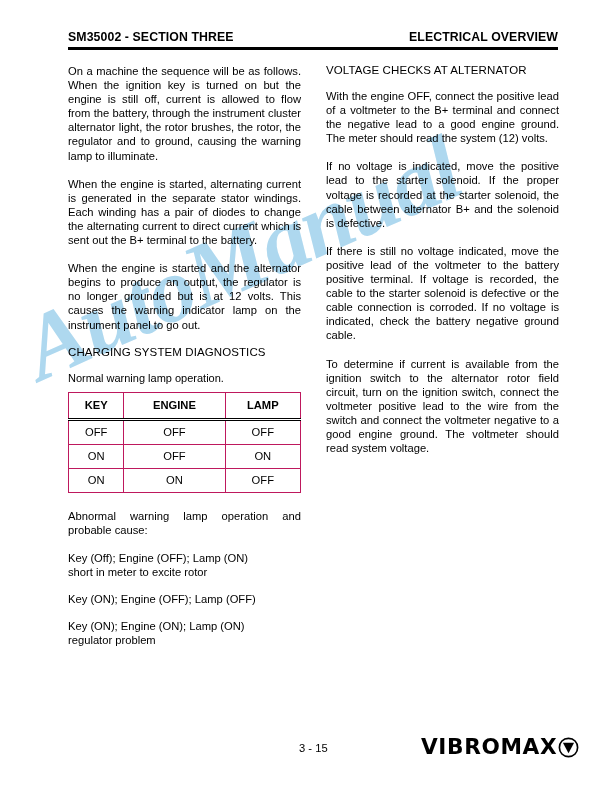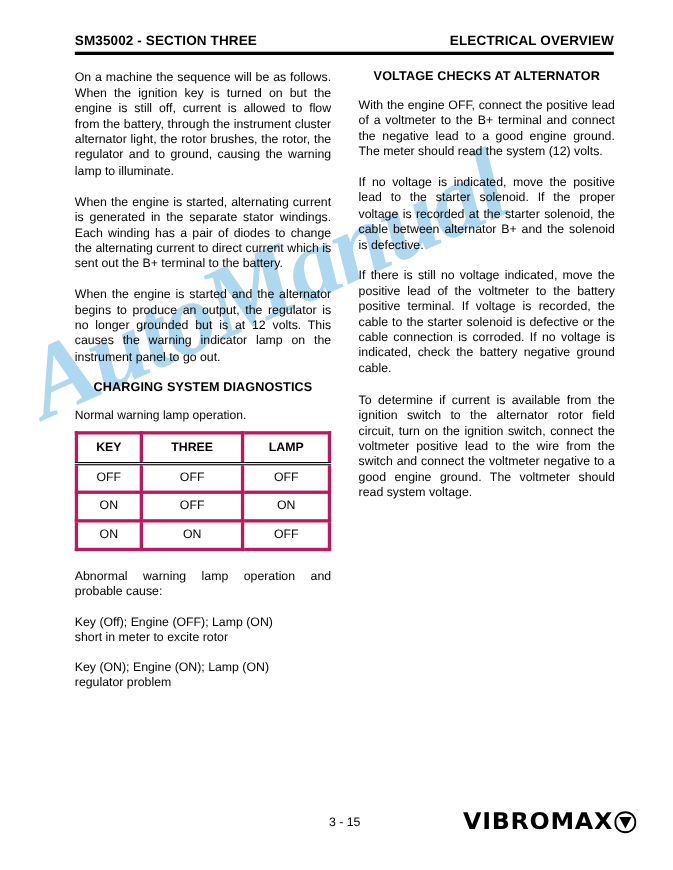--- a/index.html
+++ b/index.html
@@ -79,41 +79,40 @@
     line-height: 14.1px;
     text-align: justify;
     -webkit-hyphens: none;
     hyphens: none;
   }
   p.body:last-child { margin-bottom: 0; }
 
   h2.section {
     margin: 0 0 13px 0;
     font-size: 11.5px;
-    font-weight: bold;
+    font-weight: normal;
     letter-spacing: 0.1px;
-    text-align: center;
   }
   .gap-before { margin-top: 11px; }
 
   p.lead {
     margin: 0 0 7px 0;
     font-size: 11px;
     line-height: 14.1px;
   }
 
   
   table.status {
     border-collapse: collapse;
     width: 233px;
     margin: 0 0 16px 0;
     background: transparent;
   }
   table.status td, table.status th {
-    border: 3px solid #be185d;
+    border: 1px solid #be185d;
     text-align: center;
     font-size: 11.2px;
     padding: 3px 0 3px 0;
     height: 17px;
     background: transparent;
   }
   table.status th {
     font-weight: bold;
     border-bottom: 3px double #000000;
     height: 19px;
@@ -185,21 +184,21 @@
     <p class="body">When the engine is started and the alternator  begins to produce an output, the regulator is no longer grounded but is at 12 volts. This causes the warning indicator lamp on the instrument panel to go out.</p>
 
     <h2 class="section gap-before">CHARGING SYSTEM DIAGNOSTICS</h2>
 
     <p class="lead">Normal warning lamp operation.</p>
 
     <table class="status">
       <thead>
         <tr>
           <th>KEY</th>
-          <th>THREE</th>
+          <th>ENGINE</th>
           <th>LAMP</th>
         </tr>
       </thead>
       <tbody>
         <tr>
           <td>OFF</td>
           <td>OFF</td>
           <td>OFF</td>
         </tr>
         <tr>
@@ -215,20 +214,21 @@
       </tbody>
     </table>
 
     <p class="body">Abnormal warning lamp operation and probable cause:</p>
 
     <div class="fault">
       <div>Key (Off); Engine (OFF); Lamp (ON)</div>
       <div>short in meter to excite rotor</div>
     </div>
     <div class="fault">
+      <div>Key (ON); Engine (OFF); Lamp (OFF)</div>
     </div>
     <div class="fault">
       <div>Key (ON); Engine (ON); Lamp (ON)</div>
       <div>regulator problem</div>
     </div>
 
   </div>
 
   <div class="col col-right">
 

